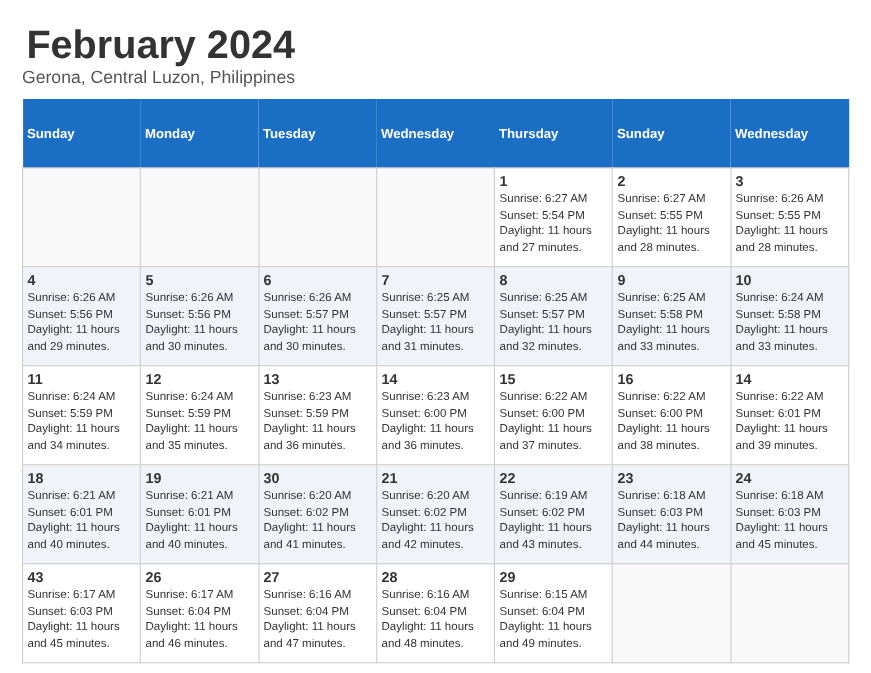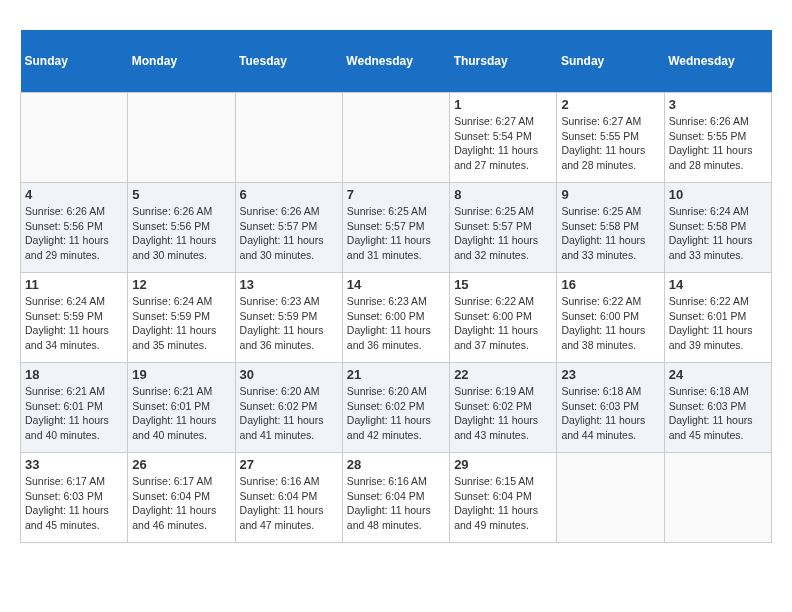--- a/index.html
+++ b/index.html
@@ -76,20 +76,24 @@
       background: #fff;
     }
     .row-even td {
       background: #f0f4f8 !important;
     }
   </style>
 </head>
 <body>
 
 <div class="header-area">
+  <div class="title-area">
+    <div class="month-year">February 2024</div>
+    <div class="location">Gerona, Central Luzon, Philippines</div>
+  </div>
 </div>
 
 <table>
   <thead>
     <tr id="header-row">
         <th>Sunday</th>
         <th>Monday</th>
         <th>Tuesday</th>
         <th>Wednesday</th>
         <th>Thursday</th>
@@ -249,21 +253,21 @@
         </td>
         <td>
           <span class="day-num">24</span>
           <div class="cell-info" style="white-space: pre-line;">Sunrise: 6:18 AM
 Sunset: 6:03 PM
 Daylight: 11 hours and 45 minutes.</div>
         </td>
       </tr>
       <tr>
         <td>
-          <span class="day-num">33</span>
+          <span class="day-num">43</span>
           <div class="cell-info" style="white-space: pre-line;">Sunrise: 6:17 AM
 Sunset: 6:03 PM
 Daylight: 11 hours and 45 minutes.</div>
         </td>
         <td>
           <span class="day-num">26</span>
           <div class="cell-info" style="white-space: pre-line;">Sunrise: 6:17 AM
 Sunset: 6:04 PM
 Daylight: 11 hours and 46 minutes.</div>
         </td>

